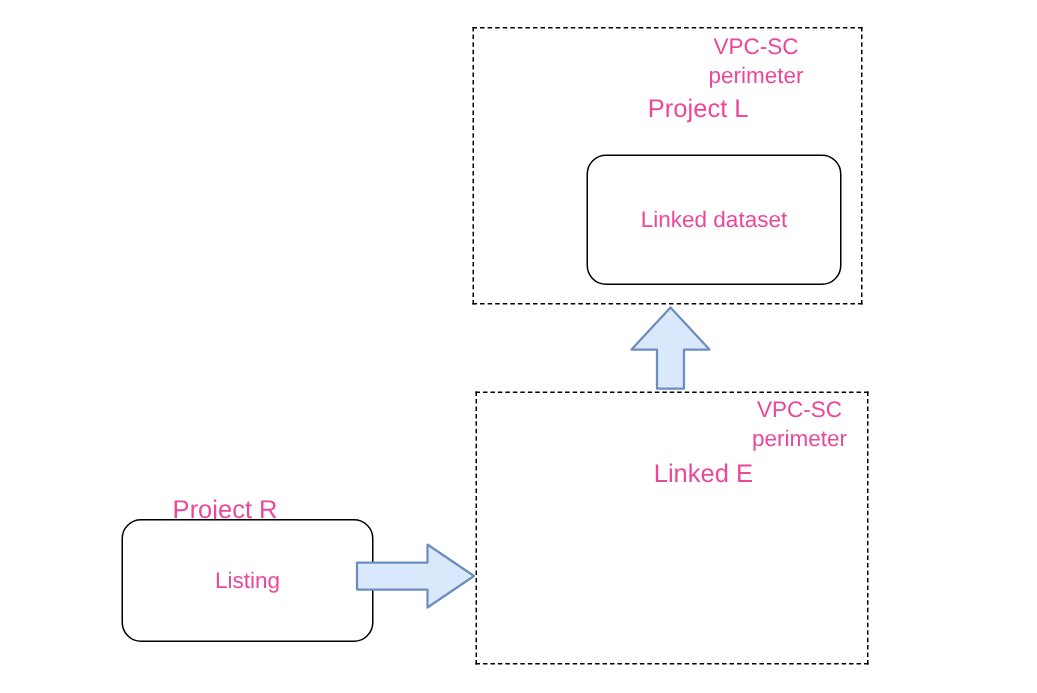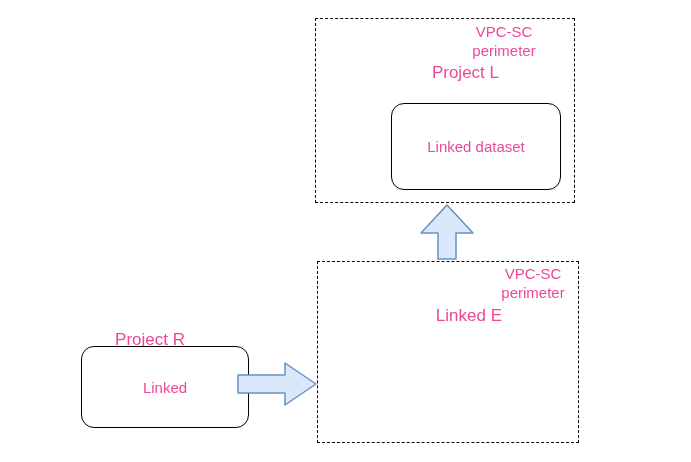--- a/index.html
+++ b/index.html
@@ -87,21 +87,21 @@
 
   <div class="perimeter-box perimeter-e"></div>
   <div class="perimeter-title title-e">
     <div>VPC-SC</div>
     <div>perimeter</div>
   </div>
   <div class="project-label label-project-e">Linked E</div>
 
   <div class="project-label label-project-r">Project R</div>
   <div class="node-box node-caller">
-    <span>Linked</span>
+    <span>Listing</span>
   </div>
 
   <svg class="arrow-layer" viewBox="0 0 691 462" xmlns="http://www.w3.org/2000/svg">
     <polygon points="238,375 285,375 285,363 316,384 285,405 285,393 238,393" fill="#dae8fc" stroke="#6c8ebf" stroke-width="1.5" stroke-linejoin="round"></polygon>
     <polygon points="447,205 473,233 456,233 456,259 438,259 438,233 421,233" fill="#dae8fc" stroke="#6c8ebf" stroke-width="1.5" stroke-linejoin="round"></polygon>
   </svg>
 
 </div>
 
 </body></html>

